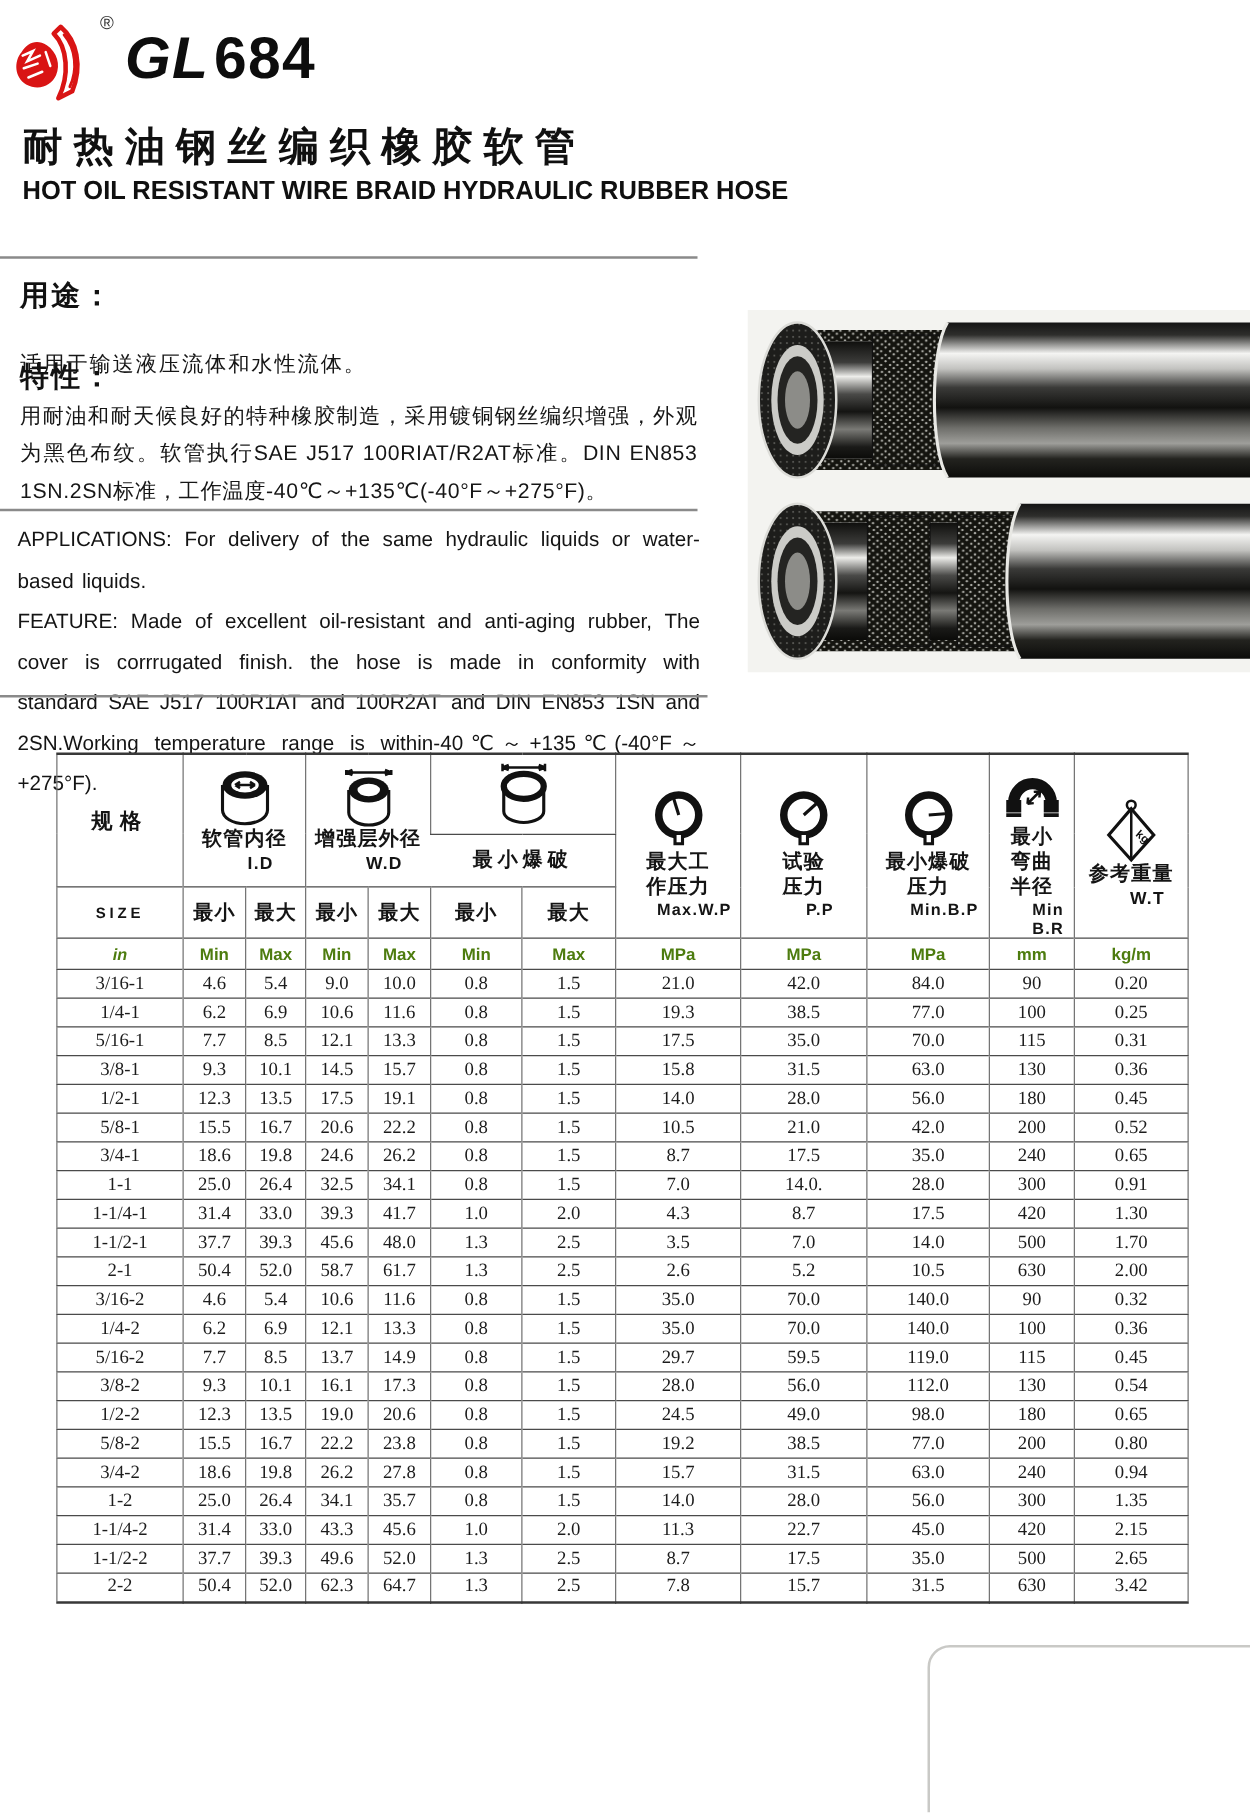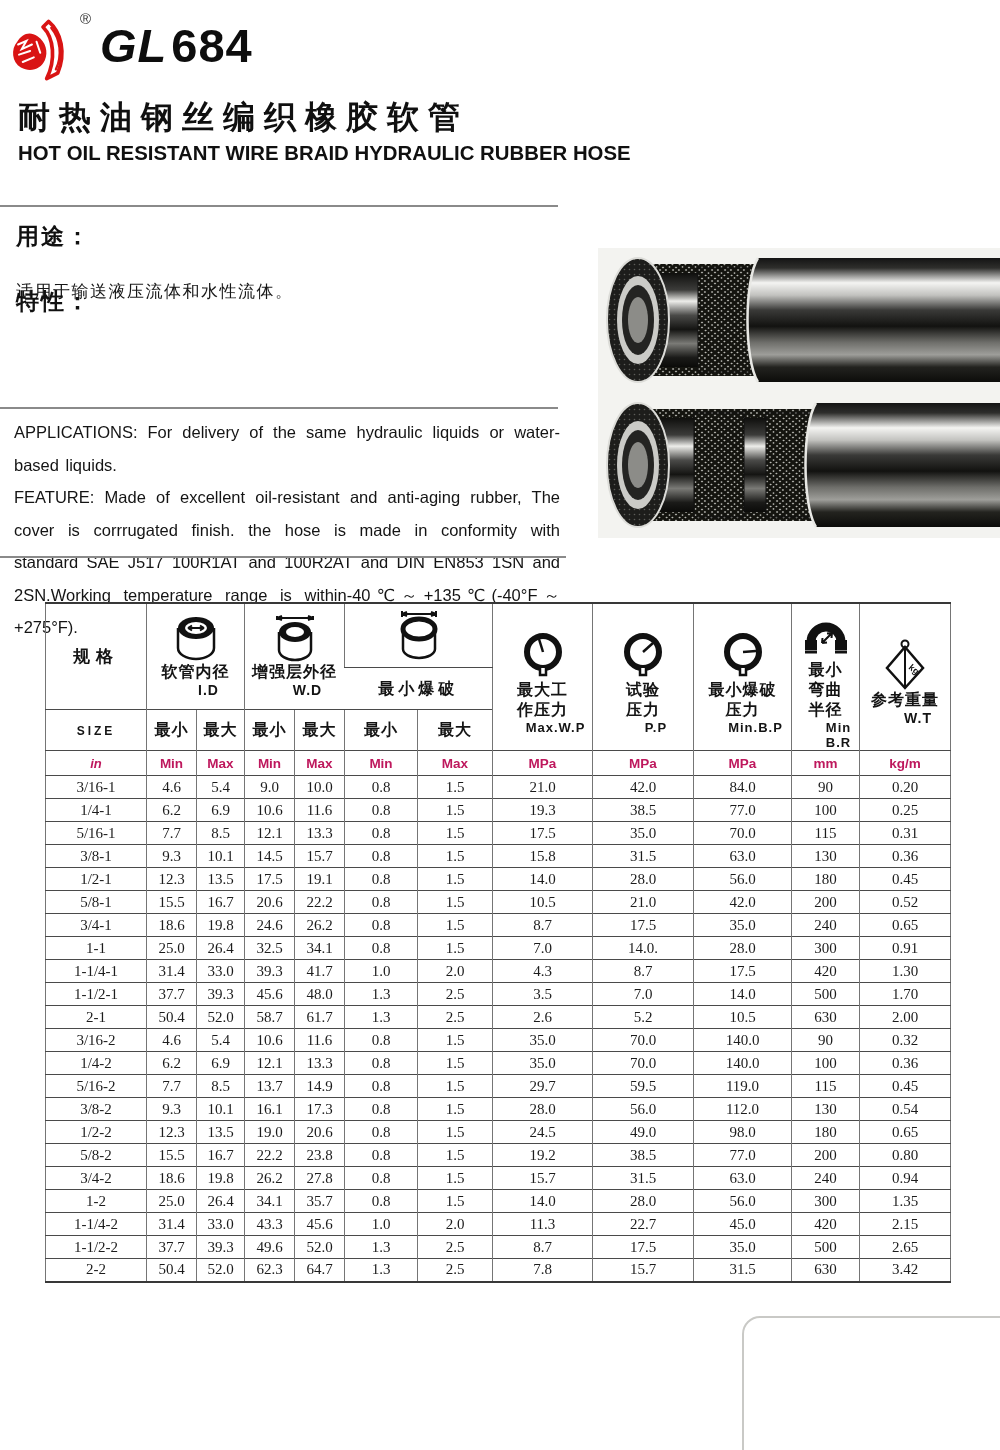--- a/index.html
+++ b/index.html
@@ -52,21 +52,21 @@
   .hcell{display:flex;flex-direction:column;align-items:center;justify-content:center;height:100%;}
   .h-zh{font-size:16px;font-weight:bold;letter-spacing:1px;line-height:20px;}
   .h-zh.sp{letter-spacing:4px;}
   .h-ab{font-size:14px;font-weight:bold;letter-spacing:1px;line-height:17px;padding-left:26px;}
   .h-ab.sm{font-size:13px;line-height:15px;}
   .spec-label{font-size:17px;letter-spacing:6px;font-weight:bold;}
   .size-label{font-size:12px;letter-spacing:3px;font-weight:bold;}
   .mm-label{font-size:16px;font-weight:bold;letter-spacing:1px;}
   .press-cell{justify-content:flex-start;padding-top:10px;}
   .press-cell .spacer{flex:1;}
-  .units th{font-size:13.5px;font-weight:bold;color:#be185d;}
+  .units th{font-size:13.5px;font-weight:bold;color:#4d7c0f;}
   .units .unit-in{font-size:13px;font-style:italic;}
   tbody td{font-family:"Liberation Serif","DejaVu Serif",serif;font-size:15px;color:#1c1c1c;}
   tbody tr{height:23px;}
   tr.r1{height:62px;} tr.r2{height:41px;} tr.r3{height:39px;} tr.r4{height:25px;}
   .iconcell{border-bottom:1px solid #4a4a4a;}
 
   
   .ghost-box{position:absolute;left:742px;top:1316px;width:420px;height:320px;
              border:2px solid #c9c9c6;border-radius:18px;}
 </style>
@@ -93,20 +93,21 @@
     <div class="model"><span class="gl">GL</span><span class="num">684</span></div>
   </div>
 
   <div class="title-zh">耐热油钢丝编织橡胶软管</div>
   <div class="title-en">HOT OIL RESISTANT WIRE BRAID HYDRAULIC RUBBER HOSE</div>
   <div class="rule rule1"></div>
 
   <div class="sec-h usage-h">用途：</div>
   <div class="usage-b">适用于输送液压流体和水性流体。</div>
   <div class="sec-h feat-h">特性：</div>
+  <div class="feat-b">用耐油和耐天候良好的特种橡胶制造，采用镀铜钢丝编织增强，外观为黑色布纹。软管执行SAE J517 100RIAT/R2AT标准。DIN EN853 1SN.2SN标准，工作温度-40℃～+135℃(-40°F～+275°F)。</div>
   <div class="rule rule2"></div>
 
   <div class="en-para en-apps">APPLICATIONS: For delivery of the same hydraulic liquids or water-based liquids.</div>
   <div class="en-para en-feat">FEATURE: Made of excellent oil-resistant and anti-aging rubber, The cover is corrrugated finish. the hose is made in conformity with standard SAE J517 100R1AT and 100R2AT and DIN EN853 1SN and 2SN.Working temperature range is within-40℃～+135℃(-40°F～+275°F).</div>
   <div class="rule rule3"></div>
 
   <svg class="photos" width="402" height="290" viewBox="0 0 402 290">
     <defs>
       <linearGradient id="gBody" x1="0" y1="0" x2="0" y2="1">
         <stop offset="0" stop-color="#141414"></stop>

